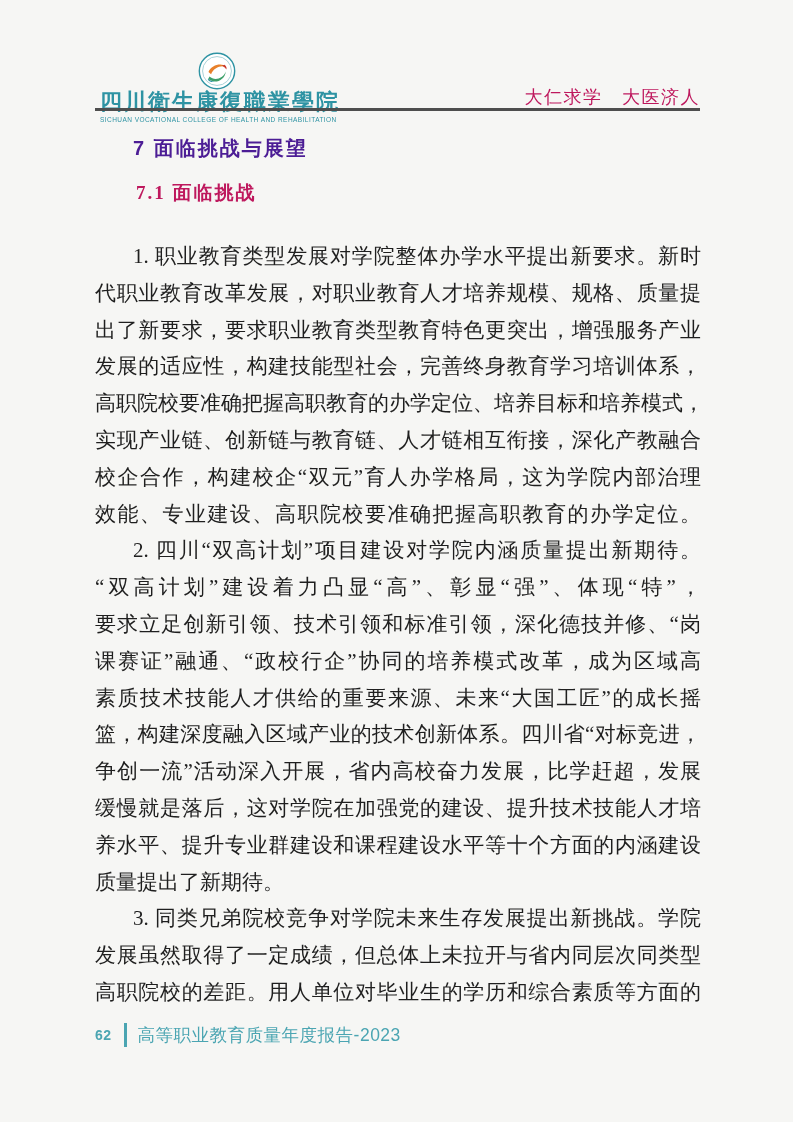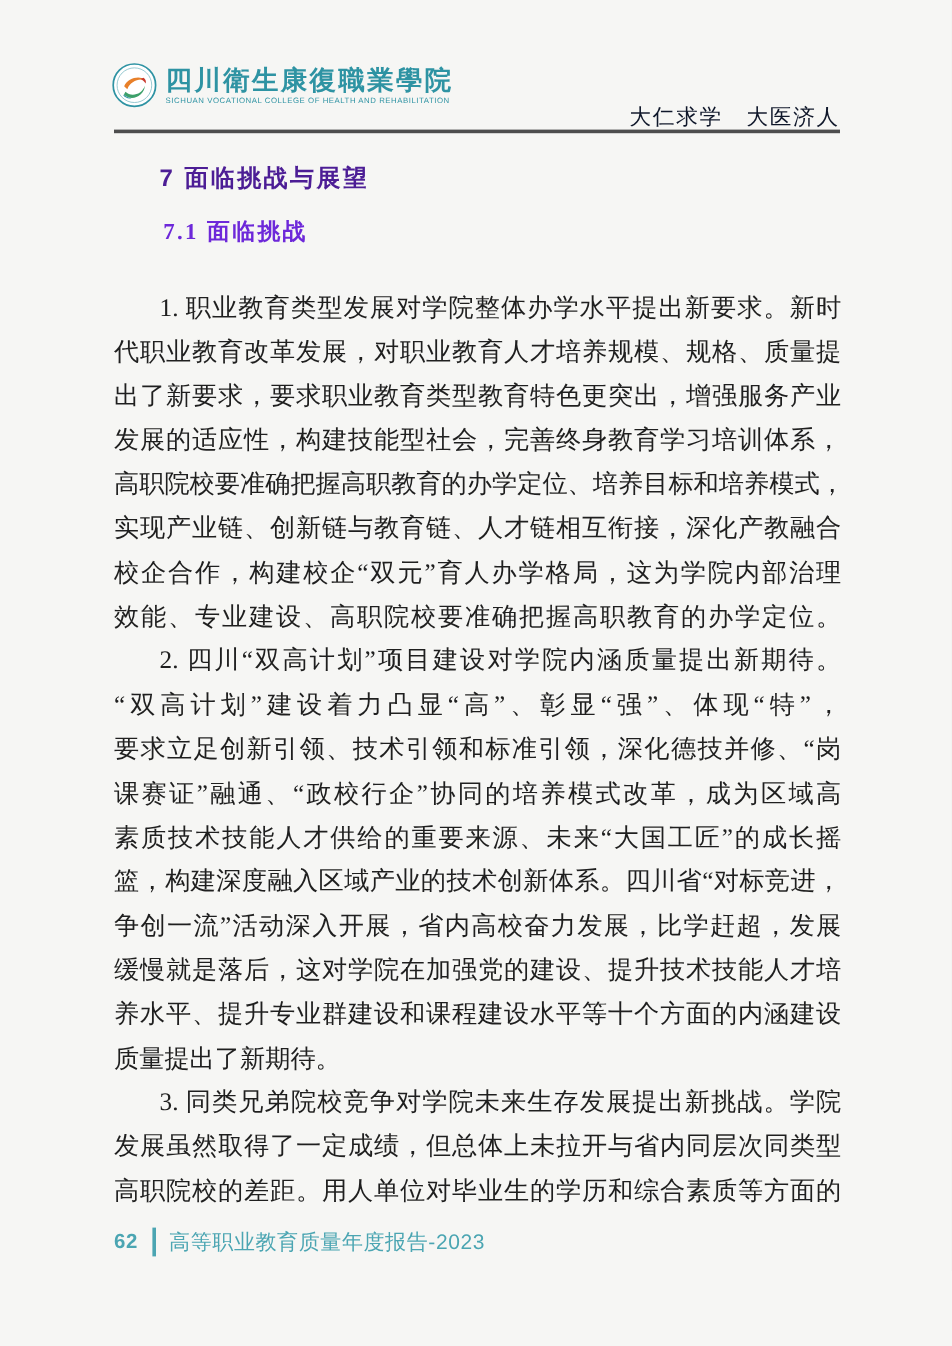--- a/index.html
+++ b/index.html
@@ -3,65 +3,65 @@
 <meta charset="utf-8">
 <style>
   html,body{margin:0;padding:0;}
   body{width:793px;height:1122px;background:#e9e9e7;font-family:"Liberation Sans",sans-serif;}
   .page{
     position:relative;width:793px;height:1122px;overflow:hidden;
     background:#f6f6f4;
   }
   
   .header-logo{
-    position:absolute;left:93px;top:52px;display:flex;align-items:center;
+    position:absolute;left:93px;top:52px;display:flex;align-items:center;flex-direction:column;
   }
   .emblem{width:38px;height:38px;flex:0 0 auto;}
   .logo-text{margin-left:7px;}
   .logo-cn{
     font-family:"Liberation Serif",serif;font-weight:bold;
     font-size:22px;color:#2e93a3;letter-spacing:2px;line-height:24px;
   }
   .logo-en{
     font-size:6.5px;color:#2e93a3;letter-spacing:0.45px;margin-top:2px;white-space:nowrap;
   }
   .motto{
     position:absolute;right:93px;top:85px;
-    font-size:18px;color:#0f172a;letter-spacing:1.5px;font-weight:500;white-space:pre;
+    font-size:18px;color:#be185d;letter-spacing:1.5px;font-weight:500;white-space:pre;
   }
   .header-rule{
     position:absolute;left:95px;right:93px;top:108px;height:3px;background:#4e4e4e;
   }
   
   .content{position:absolute;left:95px;top:0;width:606px;}
   .chapter-title{
     position:absolute;left:38px;top:135px;margin:0;
     font-size:20px;font-weight:bold;color:#4c1d95;letter-spacing:2px;white-space:nowrap;
   }
   .section-title{
     position:absolute;left:41px;top:180px;margin:0;
     font-family:"Liberation Serif",serif;
-    font-size:19px;font-weight:bold;color:#6d28d9;letter-spacing:2px;white-space:nowrap;
+    font-size:19px;font-weight:bold;color:#be185d;letter-spacing:2px;white-space:nowrap;
   }
   .paragraphs{position:absolute;left:0;top:238px;width:606px;}
   .line{
     font-family:Liberation Serif, serif;
     font-size:21px;color:#1f1f1f;line-height:36.8px;
     text-align:justify;text-align-last:justify;
     height:36.8px;white-space:nowrap;
   }
   .line.first{text-indent:38px;}
   .line.short-last{text-align-last:left;}
   
   .page-footer{
     position:absolute;left:95px;top:1021px;height:28px;
     display:flex;align-items:center;
   }
   .footer-pagenum{
-    font-size:17px;font-weight:bold;color:#4ba5b2;letter-spacing:0.5px;
+    font-size:14px;font-weight:bold;color:#4ba5b2;letter-spacing:0.5px;
   }
   .footer-vbar{
     display:inline-block;width:3px;height:24px;background:#4ba5b2;margin:0 11px 0 12px;
   }
   .footer-title{
     font-size:17.5px;font-weight:normal;color:#4ba5b2;letter-spacing:0.5px;
   }
 </style>
 </head>
 <body>

